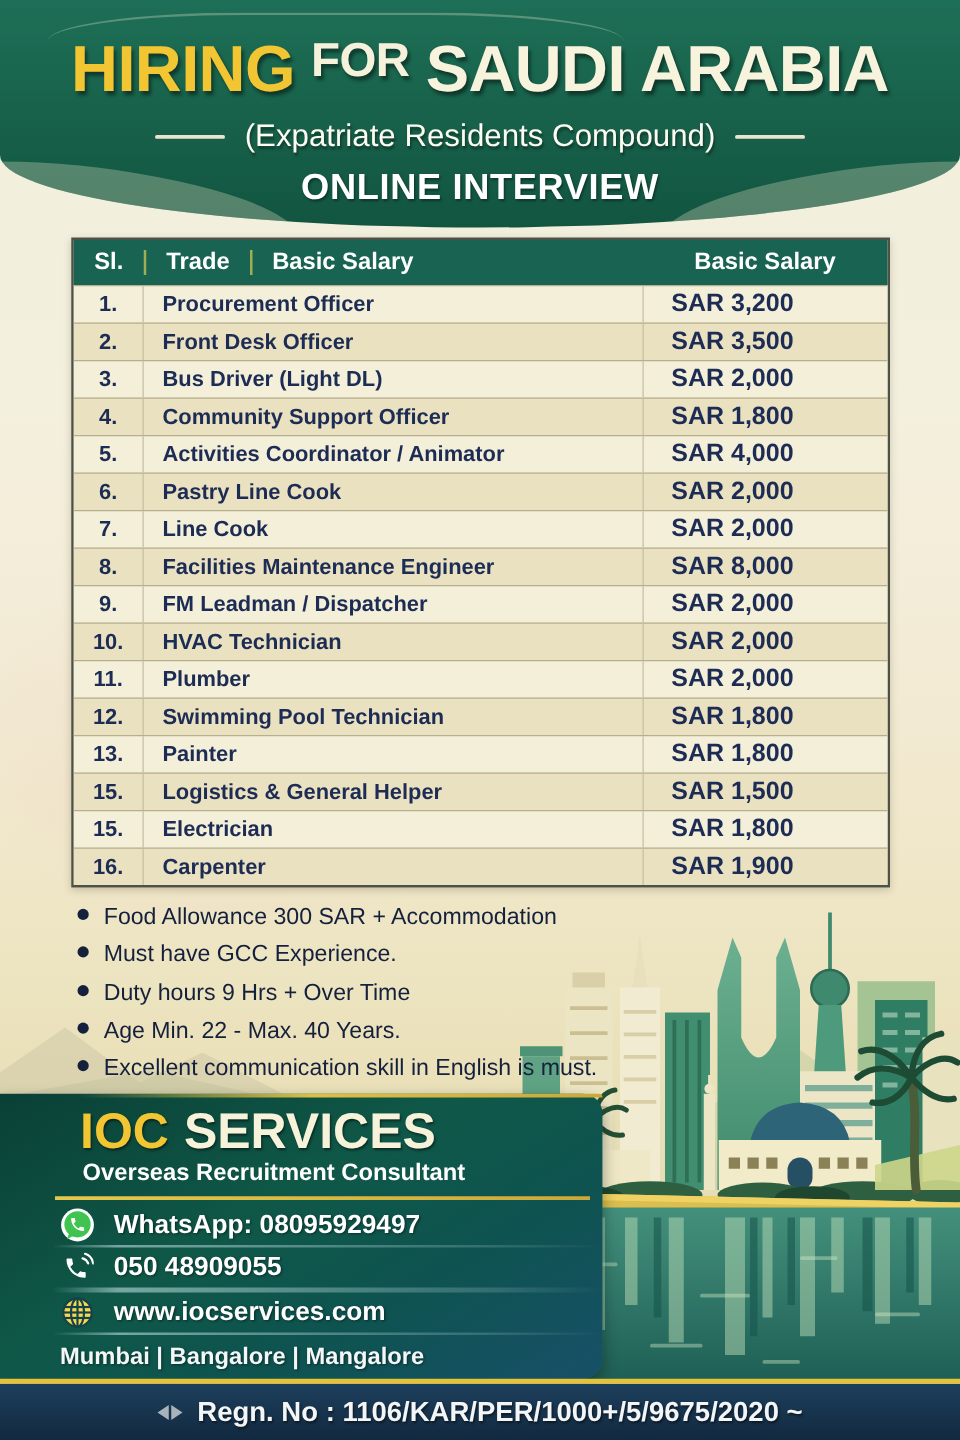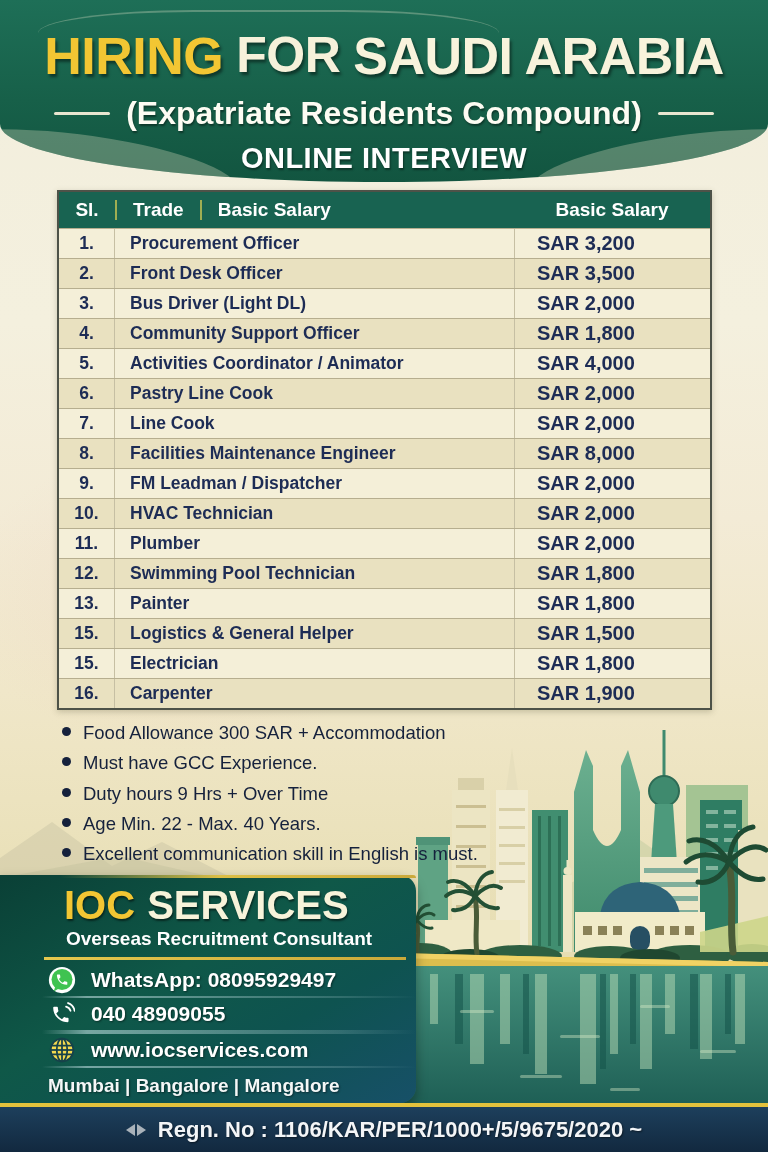--- a/index.html
+++ b/index.html
@@ -18,25 +18,25 @@
     text-align:center;}
   .hero-arc{position:absolute;top:10px;left:5%;width:60%;height:46px;
     border-top:2px solid rgba(240,235,210,.30);border-radius:50% / 34px;}
   .swoosh{position:absolute;bottom:-26px;width:330px;height:74px;
     background:rgba(238,231,203,.30);border-radius:50%;}
   .swoosh.left{left:-90px;transform:rotate(7deg);}
   .swoosh.right{right:-90px;transform:rotate(-7deg);}
   .title{margin:0;padding-top:30px;display:flex;justify-content:center;align-items:flex-start;gap:13px;
     font-weight:bold;letter-spacing:-.5px;line-height:1;}
   .t-accent{font-size:52px;color:var(--c-gold,#f2c633);text-shadow:2px 3px 3px rgba(0,0,0,.45);}
-  .t-for{font-size:50px;color:#f6f1da;text-shadow:2px 3px 3px rgba(0,0,0,.45);}
+  .t-for{font-size:38px;color:#f6f1da;text-shadow:2px 3px 3px rgba(0,0,0,.45);}
   .t-rest{font-size:52px;color:#f8f3dc;text-shadow:2px 3px 3px rgba(0,0,0,.45);}
   .subtitle-row{margin-top:13px;display:flex;justify-content:center;align-items:center;gap:16px;}
   .dash{width:56px;height:3px;background:#e9e5d0;border-radius:2px;}
-  .subtitle-text{font-size:32px;font-weight:bold;color:#fdfcf3;text-shadow:1px 2px 2px rgba(0,0,0,.4);}
+  .subtitle-text{font-size:25px;font-weight:normal;color:#fdfcf3;text-shadow:1px 2px 2px rgba(0,0,0,.4);}
   .banner{position:relative;z-index:2;margin-top:10px;font-size:29px;font-weight:bold;color:#ffffff;
     letter-spacing:.5px;text-shadow:1px 2px 2px rgba(0,0,0,.4);}
 
   
   .table{position:absolute;z-index:3;left:57px;top:190px;width:655px;
     border:2px solid #4d5248;background:#f4efd8;box-shadow:0 2px 6px rgba(70,70,40,.25);}
   .thead{display:flex;align-items:center;height:36px;background:var(--c-table-header,#186351);
     color:#fff;font-size:19px;font-weight:bold;}
   .th-sl{width:56px;text-align:center;}
   .vbar{width:2px;height:20px;background:#9fae52;flex:none;}
@@ -53,21 +53,21 @@
 
   
   .notes{position:absolute;z-index:3;left:60px;top:722px;width:430px;margin:0;padding:0;list-style:none;}
   .note{display:flex;font-size:18.5px;font-weight:normal;color:#15213c;margin:0 0 9px 0;line-height:1.15;}
   .bullet-dot{flex:none;width:9px;height:9px;border-radius:50%;background:#15213c;margin:5px 12px 0 2px;}
 
   
   .scene{position:absolute;z-index:1;left:0;top:690px;width:768px;height:415px;}
 
   
-  .panel{position:absolute;z-index:4;left:0;top:875px;width:416px;height:228px;
+  .panel{position:absolute;z-index:4;left:0;top:875px;width:482px;height:228px;
     border-radius:0 16px 16px 0;
     background:linear-gradient(150deg,#0a4036 0%,#0f5848 42%,#0e5350 68%,#175068 100%);
     box-shadow:0 5px 12px rgba(0,0,0,.35);color:#fff;}
   .panel-topline{position:absolute;top:0;left:60px;right:0;height:3px;border-radius:0 16px 0 0;
     background:linear-gradient(90deg,transparent,#dcbf46 45%,#caa93a);}
   .company-name{margin:10px 0 0 64px;display:flex;align-items:baseline;gap:12px;font-weight:bold;line-height:1;}
   .c-accent{font-size:40px;color:var(--c-gold,#f2c633);text-shadow:1px 2px 2px rgba(0,0,0,.5);}
   .c-rest{font-size:40px;color:#f7f3da;text-shadow:1px 2px 2px rgba(0,0,0,.5);}
   .tagline{margin:3px 0 0 66px;font-size:19px;font-weight:bold;color:#ffffff;}
   .gold-rule{margin:7px 10px 4px 44px;height:2.5px;background:linear-gradient(90deg,#e5c84e,#caa93a);}
@@ -421,21 +421,21 @@
     <div class="contact">
       <span class="cicon">
         <svg width="26" height="26" viewBox="0 0 32 32">
           <path transform="translate(2,4) scale(1.05)" fill="#ffffff" d="M6.6 10.8c1.5 2.9 3.8 5.2 6.7 6.7l2.2-2.2c.3-.3.7-.4 1-.2 1.1.4 2.3.6 3.5.6.6 0 1 .4 1 1V20c0 .6-.4 1-1 1C10.6 21 3 13.4 3 4c0-.6.4-1 1-1h3.5c.6 0 1 .4 1 1 0 1.2.2 2.4.6 3.5.1.3 0 .7-.2 1l-2.3 2.3z"></path>
           <g fill="none" stroke="#ffffff" stroke-width="2.2" stroke-linecap="round">
             <path d="M21 7 q4 1 5.5 5"></path>
             <path d="M23.5 2.5 q6.5 2 8 9.5"></path>
           </g>
         </svg>
       </span>
-      <span class="clabel">040 48909055</span>
+      <span class="clabel">050 48909055</span>
     </div>
     <div class="sep"></div>
 
     <div class="sep"></div>
 
     <div class="contact">
       <span class="cicon">
         <svg width="28" height="28" viewBox="0 0 32 32">
           <circle cx="16" cy="16" r="13" fill="#f3d94f" stroke="#16424a" stroke-width="2"></circle>
           <ellipse cx="16" cy="16" rx="6" ry="13" fill="none" stroke="#16424a" stroke-width="2"></ellipse>

